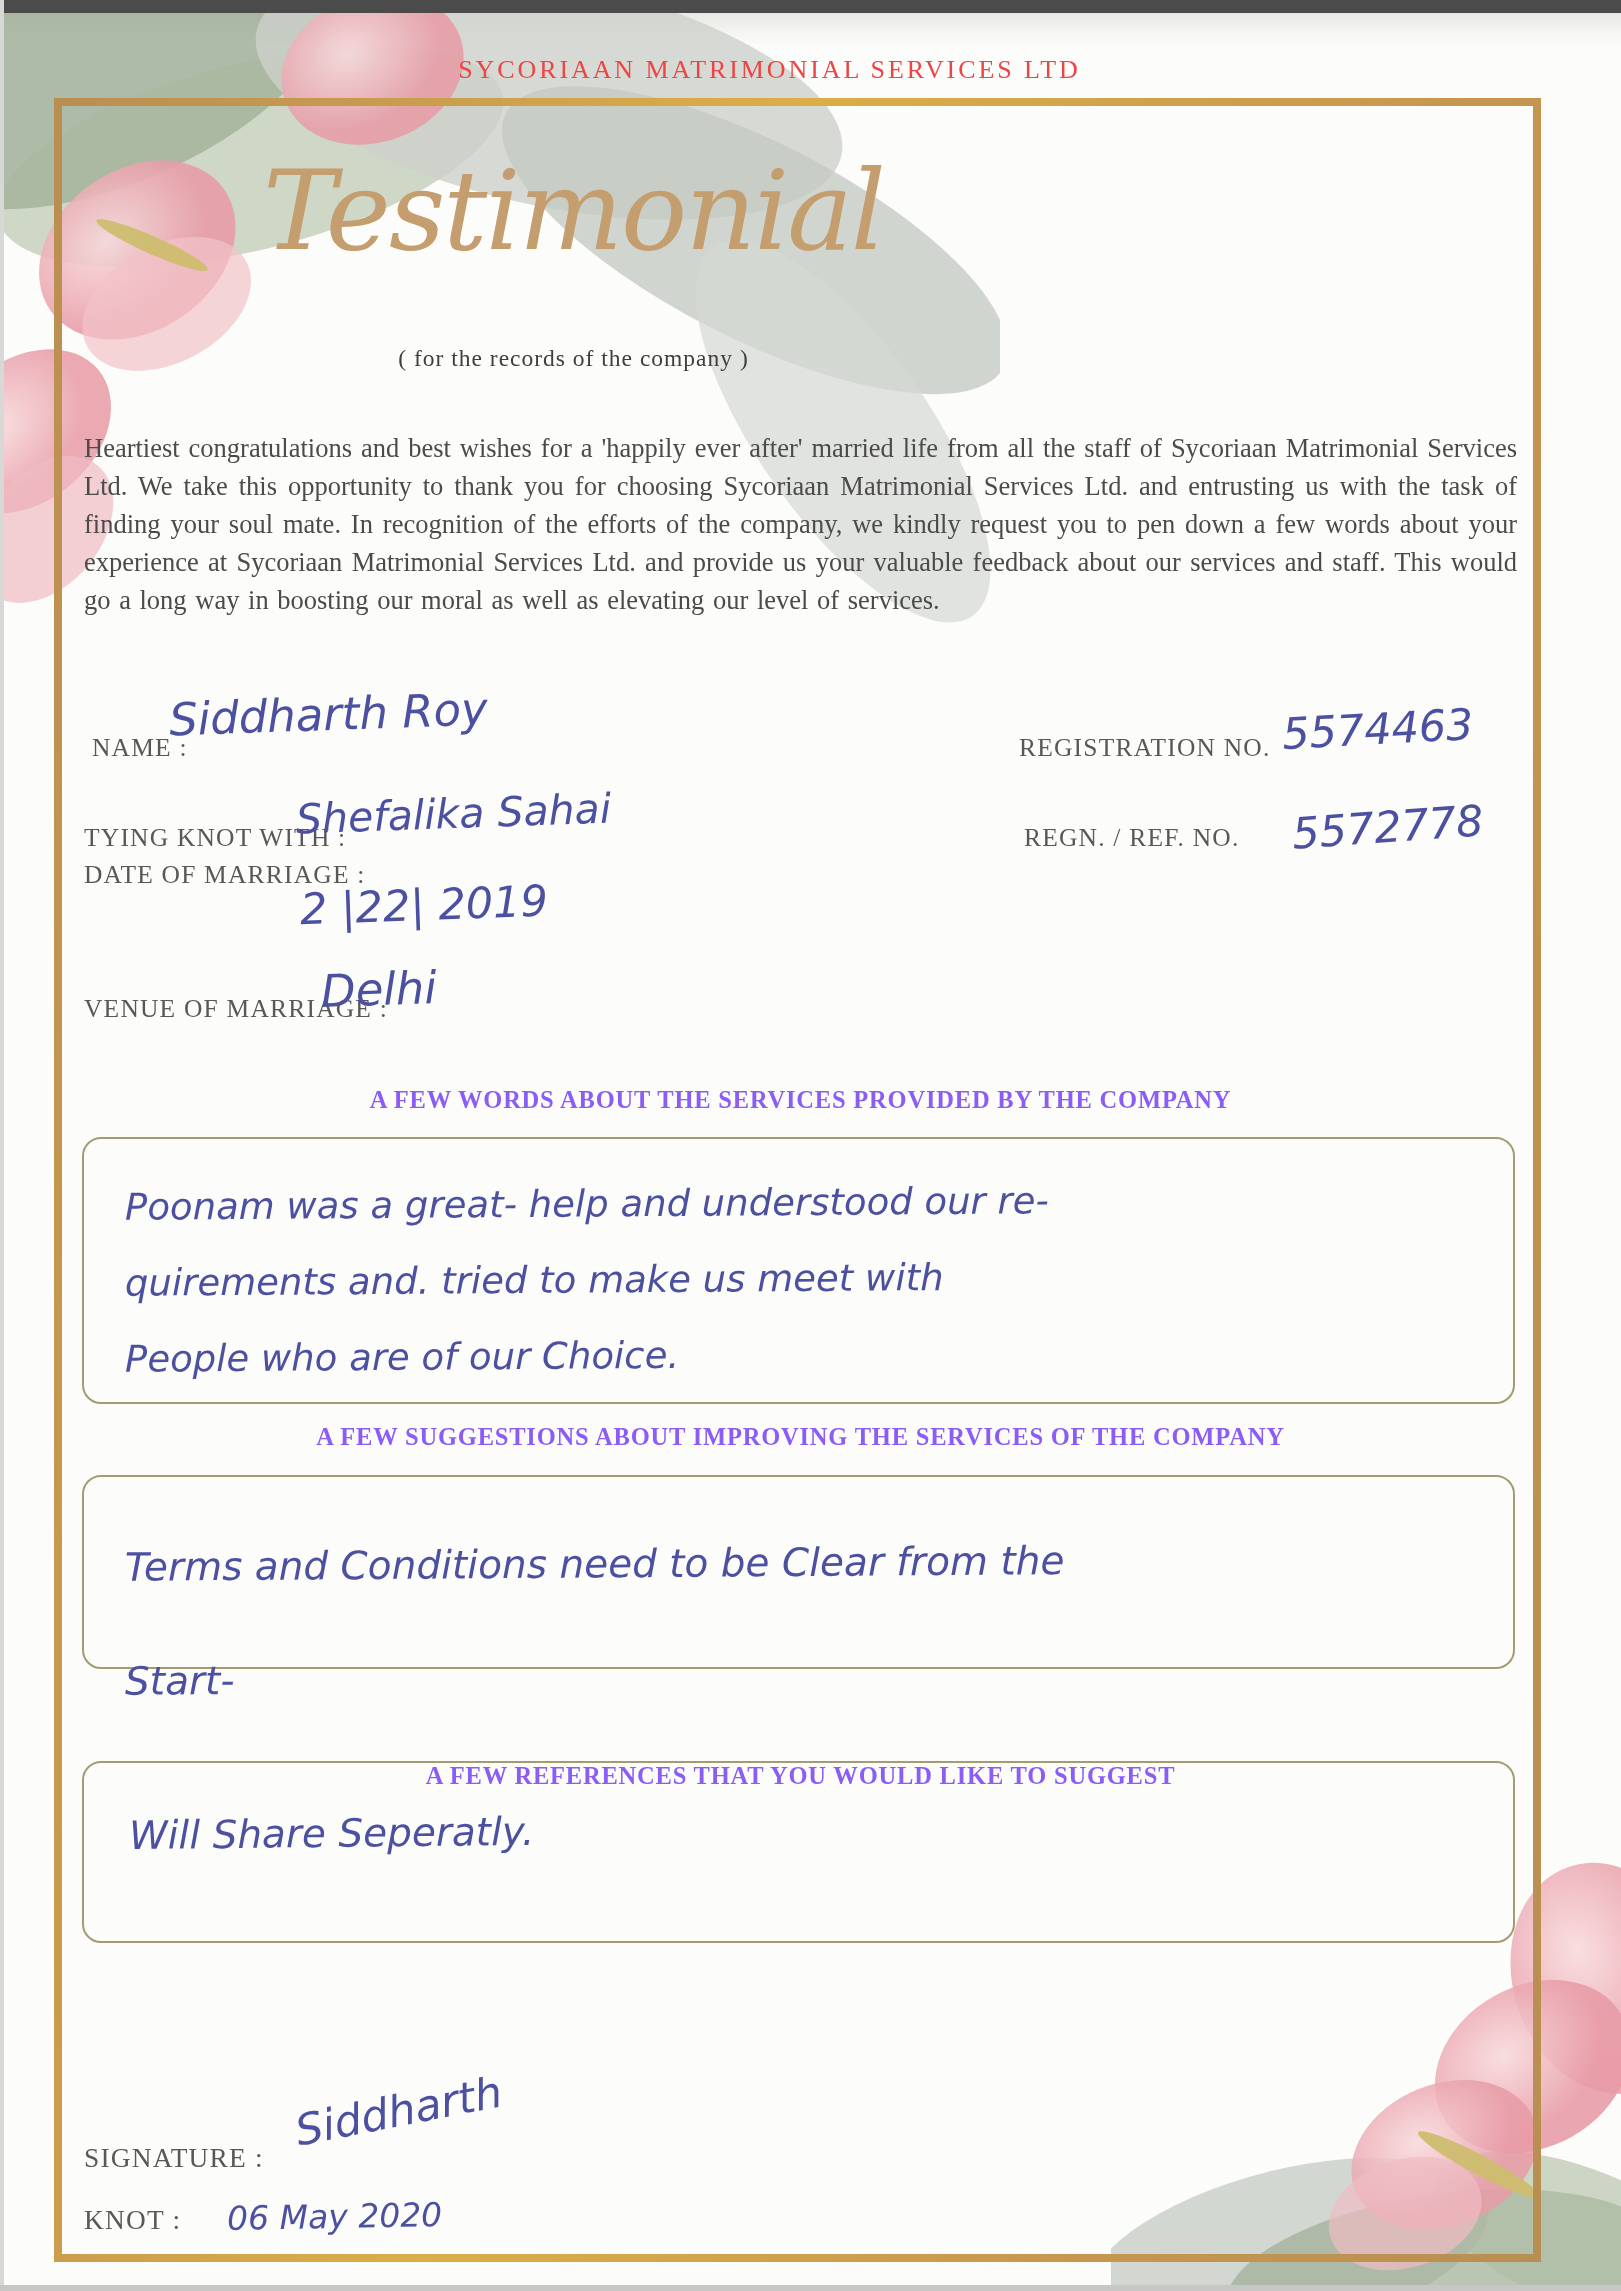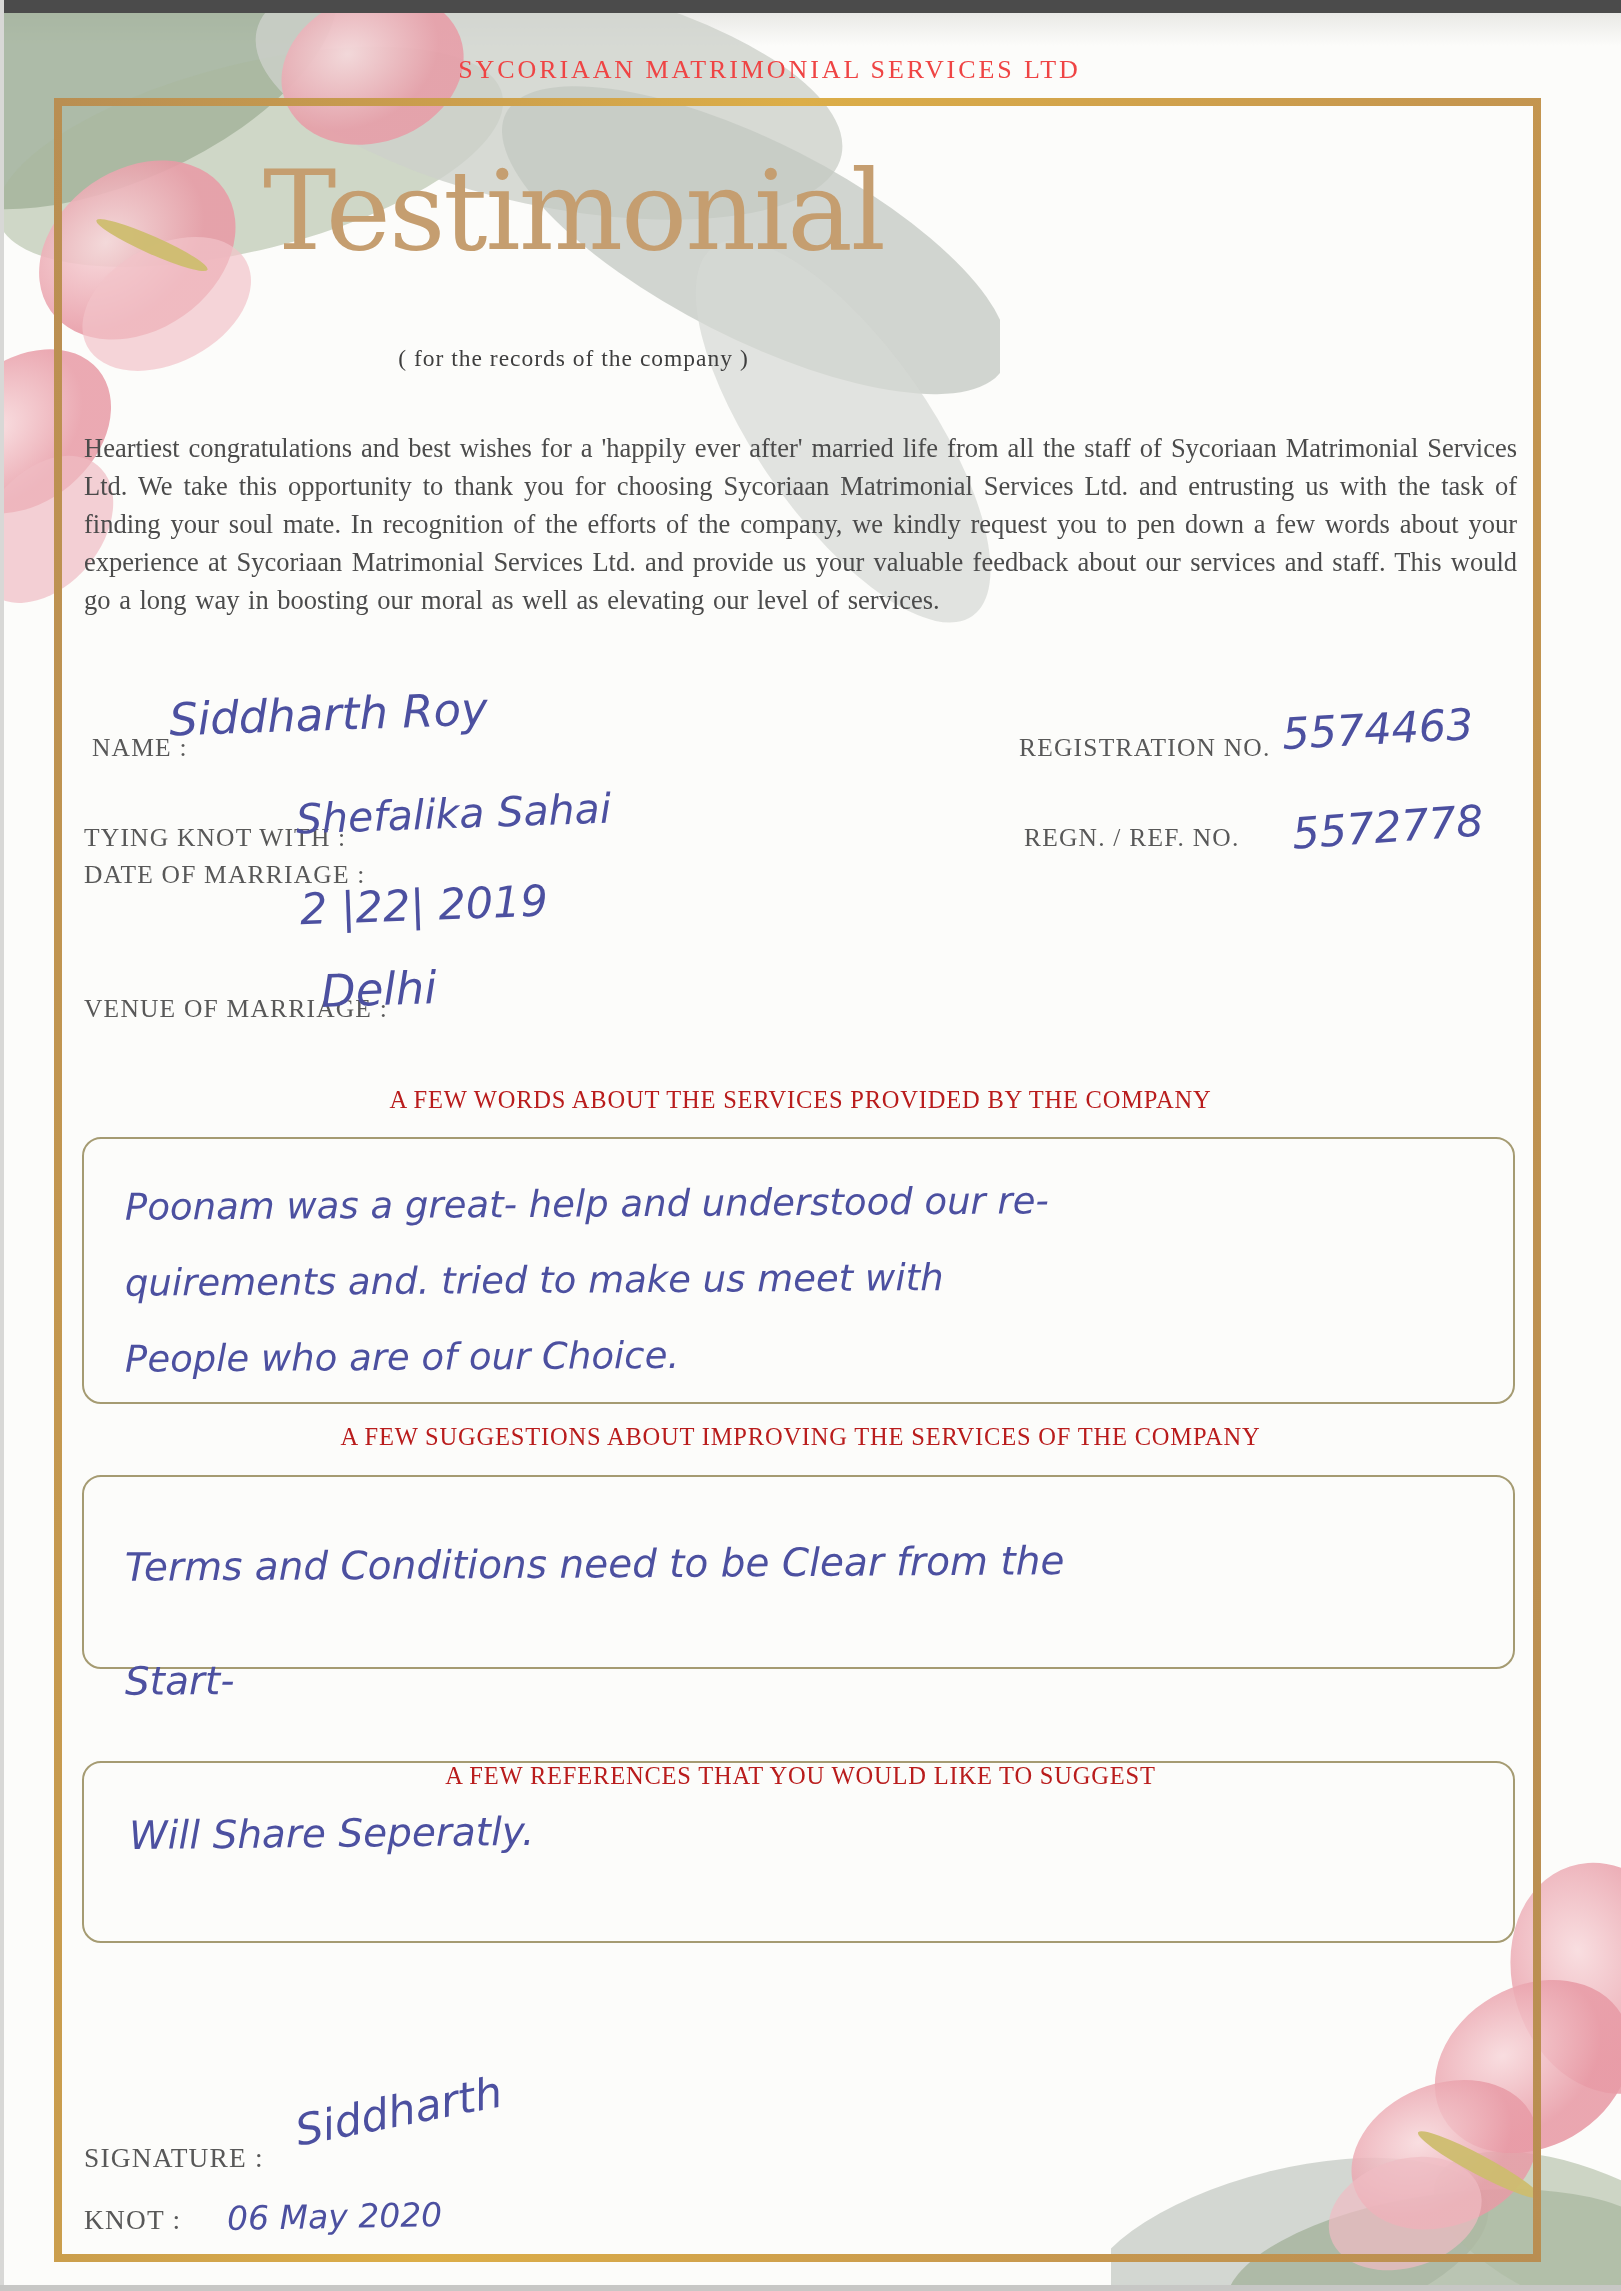--- a/index.html
+++ b/index.html
@@ -24,41 +24,41 @@
     z-index:5; pointer-events:none;
   }
 
   .company {
     position:absolute; top:55px; left:0; right:82px; text-align:center;
     font-size:26px; letter-spacing:2.9px; color:#ef4444; z-index:6;
   }
 
   .title-script {
     position:absolute; top:147px; left:0; width:1147px; text-align:center;
-    font-family:"DejaVu Serif", serif; 
+    font-family:"DejaVu Serif", serif; font-style:italic;
     font-size:110px; color:#c59e70; letter-spacing:-2px; z-index:2;
   }
   .title-sub {
     position:absolute; top:345px; left:0; width:1147px; text-align:center;
     font-size:23.5px; color:#3e3e3e; letter-spacing:1px; z-index:2;
   }
 
   .intro {
     position:absolute; left:84px; top:429px; width:1433px;
     font-size:26.5px; line-height:38px; color:#4b4b4b;
     text-align:justify; word-spacing:2px; z-index:2;
   }
 
   .flabel { position:absolute; font-size:25.5px; color:#585858; letter-spacing:1.2px; z-index:2; }
   .hand   { position:absolute; font-family:"DejaVu Sans", sans-serif; font-style:italic;
             color:#4c50a0; z-index:3; white-space:nowrap; }
 
   .sec-heading {
     position:absolute; left:84px; width:1433px; text-align:center;
-    font-weight:normal; font-size:24.5px; color:#b91c1c; letter-spacing:0.8px; z-index:2;
+    font-weight:bold; font-size:24.5px; color:#8b5cf6; letter-spacing:0.8px; z-index:2;
   }
   .note-box {
     position:absolute; left:82px; width:1433px; box-sizing:border-box;
     border:2px solid #a59b72; border-radius:19px; z-index:2;
   }
   .note-box .hand { position:static; display:block; }
   .box-words  { top:1137px; height:267px; padding:25.5px 41px; }
   .box-words  .hand { font-size:37px; line-height:76px; transform:rotate(-0.4deg); }
   .box-sugg   { top:1475px; height:194px; padding:29px 41px; }
   .box-sugg   .hand { font-size:39px; line-height:114px; transform:rotate(-0.4deg); }

